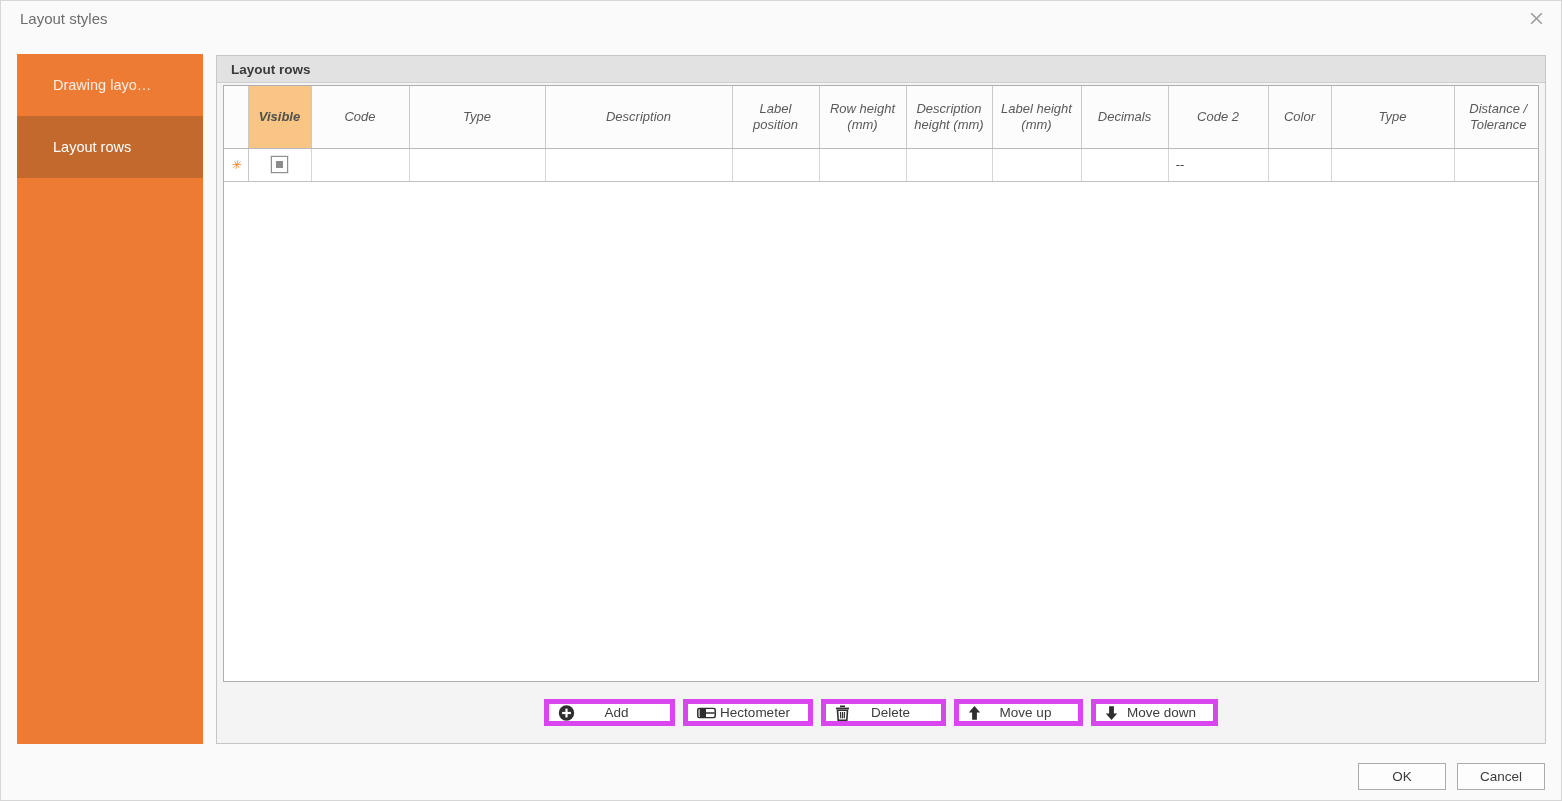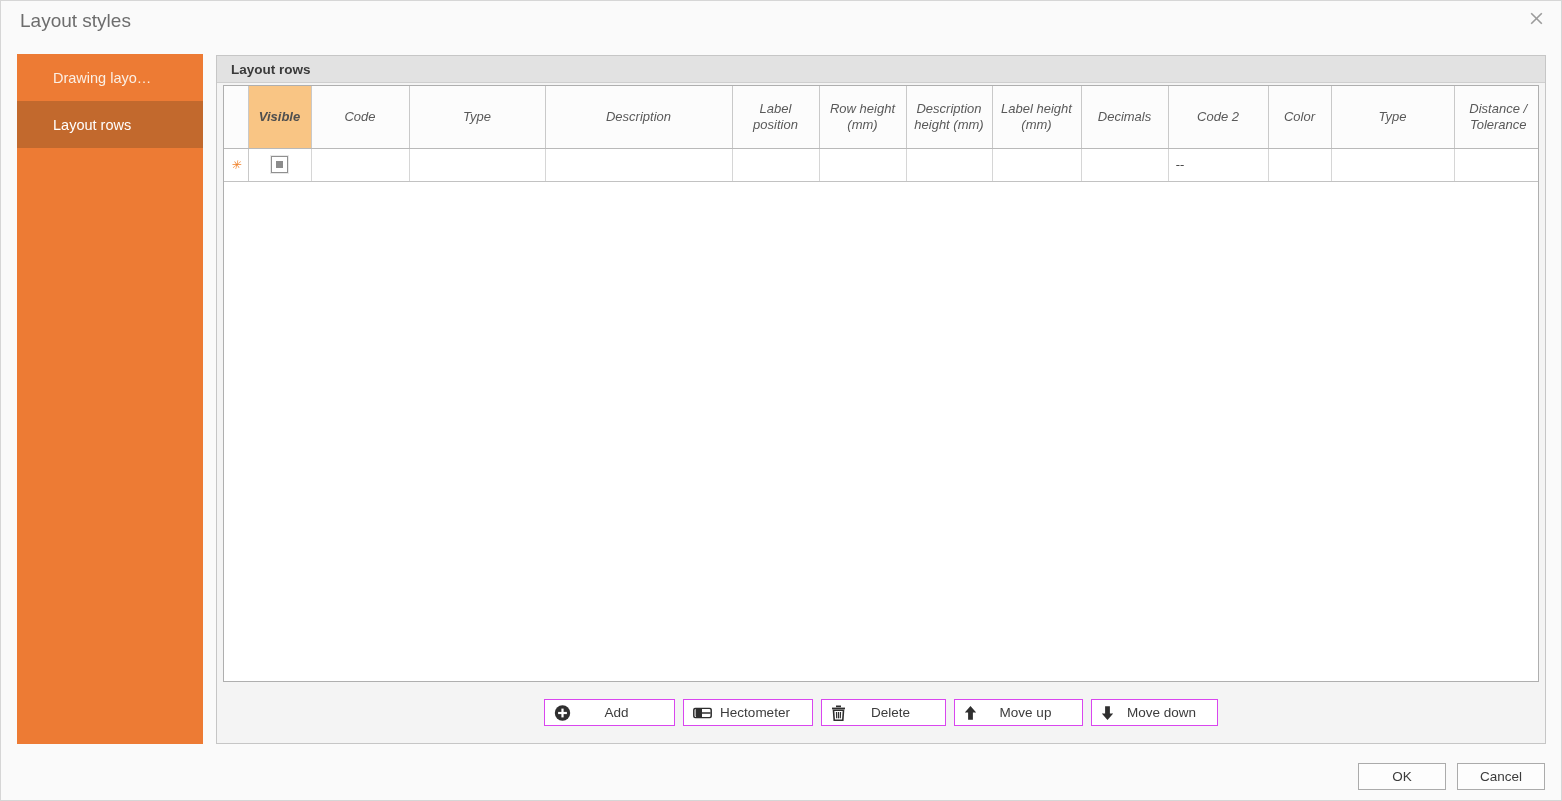--- a/index.html
+++ b/index.html
@@ -6,27 +6,27 @@
   html,body { background:#ffffff; }
   body { font-family:"Liberation Sans", sans-serif; }
 
   .dialog {
     position:relative; width:1562px; height:801px;
     background:#FAFAFA; overflow:hidden;
     outline:1px solid #D6D6D6; outline-offset:-1px;
   }
 
   
-  .dialog-title { position:absolute; left:20px; top:10px; font-size:19px; color:#6D6D6D; }
+  .dialog-title { position:absolute; left:20px; top:10px; font-size:15px; color:#6D6D6D; }
   .close-btn { position:absolute; right:14px; top:8px; width:24px; height:24px;
     display:flex; align-items:center; justify-content:center; cursor:pointer; }
 
   
   .sidebar { position:absolute; left:17px; top:54px; width:186px; height:690px; background:#ED7B34; }
-  .sidebar-item { height:47px; display:flex; align-items:center; padding-left:36px;
+  .sidebar-item { height:62px; display:flex; align-items:center; padding-left:36px;
     color:#FBEFE4; font-size:14.5px; cursor:pointer; white-space:nowrap; overflow:hidden; }
   .sidebar-item.selected { background:#C2692D; color:#FFFFFF; }
 
   
   .panel { position:absolute; left:216px; top:55px; width:1330px; height:689px;
     background:#F4F4F4; border:1px solid #C6C6C6; display:flex; flex-direction:column; }
   .panel-header { flex:none; height:27px; background:#E2E2E2; border-bottom:1px solid #CFCFCF;
     display:flex; align-items:center; padding-left:14px;
     font-weight:bold; font-size:13.5px; color:#3A3A3A; }
 
@@ -45,21 +45,21 @@
   td.marker-cell { text-align:center; color:#F0832C; font-size:12px; border-right:1px solid #C9C9C9; }
   td.center { text-align:center; }
   td.code2-cell { text-align:left; padding-left:7px; }
 
   .checkbox { display:inline-block; position:relative; width:17px; height:17px;
     background:#FFFFFF; border:1px solid #909090; box-shadow:0 0 0 1px #E8E8E8; vertical-align:middle; cursor:pointer; }
   .checkbox-inner { position:absolute; left:4px; top:4px; width:7px; height:7px; background:#8C8C8C; }
 
   
   .button-bar { flex:1; display:flex; align-items:center; justify-content:center; gap:8px; }
-  .tool-btn { position:relative; height:27px; background:#FFFFFF; border:1px solid #d946ef;
+  .tool-btn { position:relative; height:27px; background:#FFFFFF; border:5px solid #d946ef;
     font-size:13.5px; color:#3C3C3C; cursor:pointer;
     display:flex; align-items:center; justify-content:center; }
   .tool-btn .btn-icon { position:absolute; left:9px; top:50%; transform:translateY(-50%);
     display:flex; align-items:center; }
   .tool-btn .btn-label { padding-left:14px; }
 
   
   .footer-btn { position:absolute; bottom:11px; width:88px; height:27px;
     background:#FDFDFD; border:1px solid #ABABAB; font-size:13.5px; color:#3C3C3C;
     display:flex; align-items:center; justify-content:center; cursor:pointer;margin-left:31px; }

